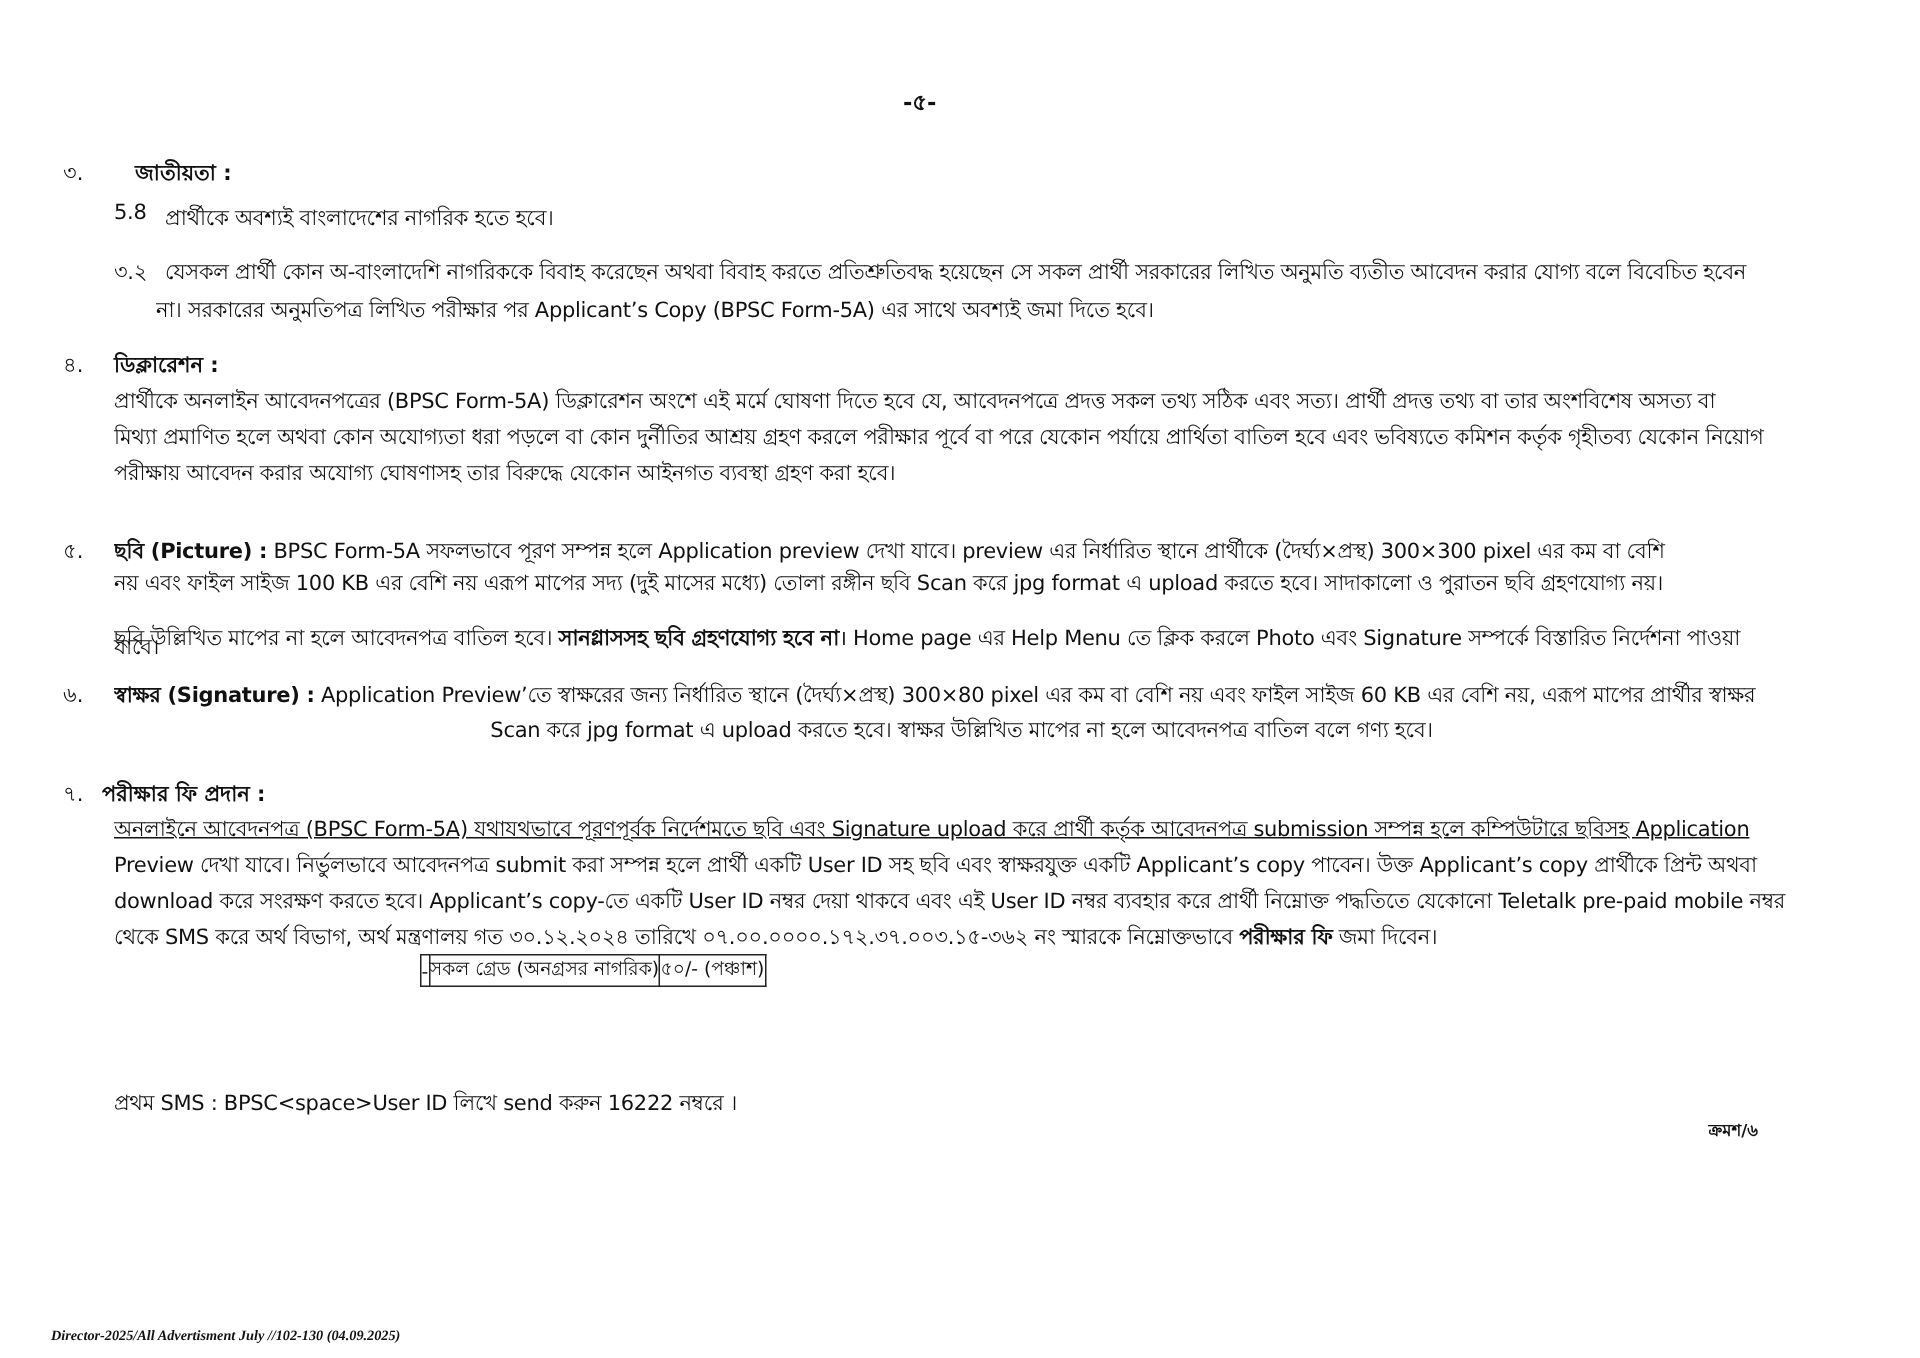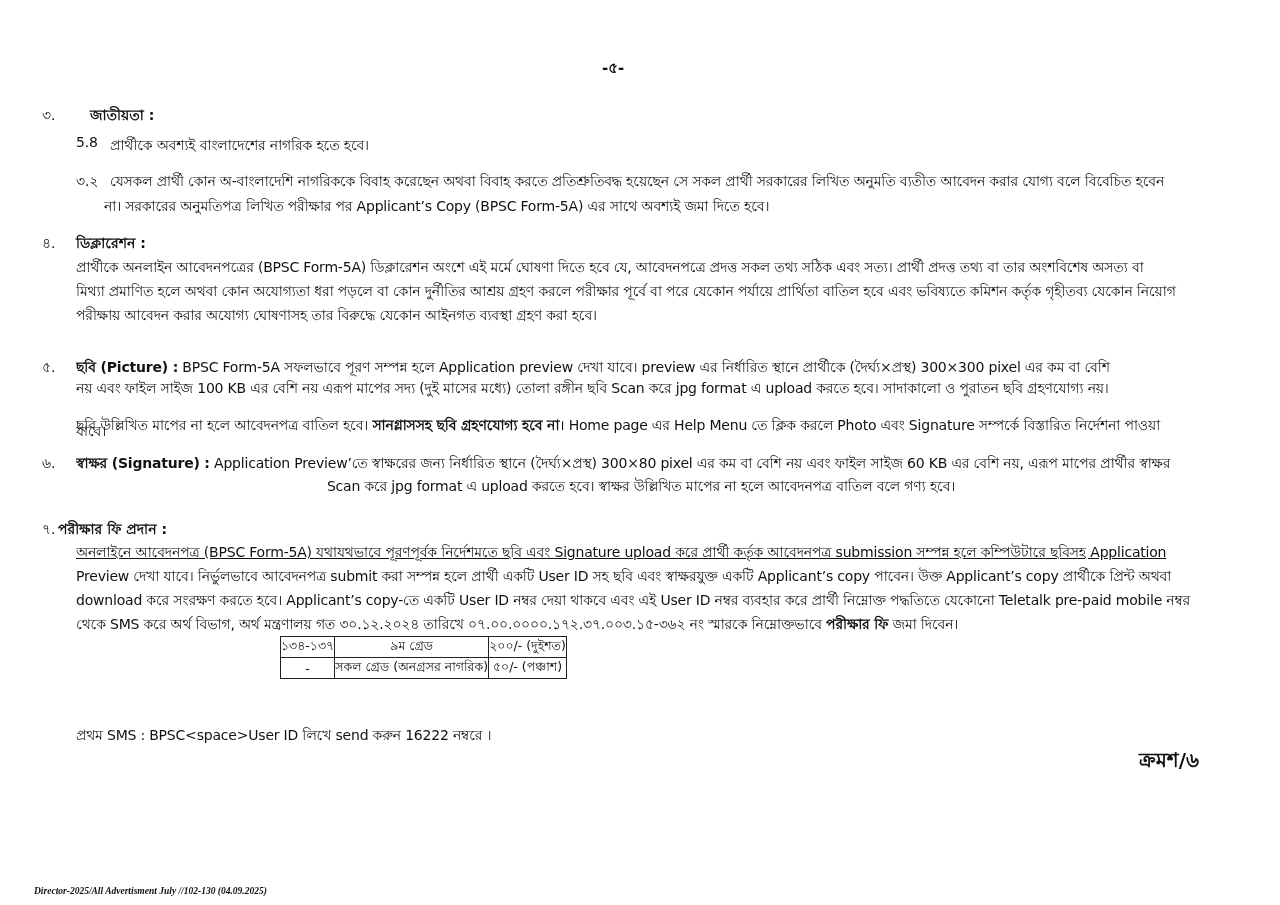--- a/index.html
+++ b/index.html
@@ -6,21 +6,21 @@
   body { width: 1280px; height: 905px; position: relative; overflow: hidden; color: #111; font-family: "DejaVu Serif", serif; }
   .abs { position: absolute; white-space: nowrap; }
   .page-num { left: 602px; top: 56px; font-size: 15px; font-weight: bold; font-family: "DejaVu Sans", sans-serif; }
   .num { font-size: 14px; font-family: "DejaVu Sans", sans-serif; }
   .head { font-size: 14px; font-weight: bold; font-family: "DejaVu Sans", sans-serif; }
   .line { font-size: 14px; font-family: "DejaVu Sans", sans-serif; letter-spacing: -0.2px; }
   .b { font-weight: bold; margin-top: 36px; }
   table.fee { position: absolute; left: 280px; top: 636px; border-collapse: collapse; font-family: "DejaVu Sans", sans-serif; font-size: 12.5px; }
   table.fee td { border: 1px solid #222; text-align: center; height: 20px; padding: 0; }
   .footer-ref { left: 34px; top: 886px; font-size: 9.5px; font-weight: bold; font-style: italic; font-family: "Liberation Serif", serif; }
-  .continued { left: 1139px; top: 745px; font-size: 20px; font-weight: bold; font-family: "DejaVu Sans", sans-serif; }
+  .continued { left: 1139px; top: 745px; font-size: 11px; font-weight: bold; font-family: "DejaVu Sans", sans-serif; }
 </style>
 </head>
 <body>
 
 <div class="abs page-num">-৫-</div>
 
 <div class="abs num" style="left:42px; top:104px;">৩.</div>
 <div class="abs head" style="left:90px; top:104px;">জাতীয়তা :</div>
 <div class="abs line" style="left:76px; top:134px;">5.8</div>
 <div class="abs line" style="left:110px; top:134px;">প্রার্থীকে অবশ্যই বাংলাদেশের নাগরিক হতে হবে।</div>
@@ -46,35 +46,30 @@
 <div class="abs line" style="left:76px; top:420px;">যাবে।</div>
 
 <div class="abs num" style="left:42px; top:452px;">৬.</div>
 <div class="abs line" style="left:76px; top:452px; width:1130px; overflow:hidden;">
   <span class="b">স্বাক্ষর (Signature) :</span>
   <span>Application Preview’তে স্বাক্ষরের জন্য নির্ধারিত স্থানে (দৈর্ঘ্য×প্রস্থ) 300×80 pixel এর কম বা বেশি নয় এবং ফাইল সাইজ 60 KB এর বেশি নয়, এরূপ মাপের প্রার্থীর স্বাক্ষর</span>
 </div>
 <div class="abs line" style="left:76px; top:475px; width:1130px; overflow:hidden;text-align:center;">Scan করে jpg format এ upload  করতে হবে। স্বাক্ষর উল্লিখিত মাপের না হলে আবেদনপত্র বাতিল বলে গণ্য হবে।</div>
 
 <div class="abs num" style="left:42px; top:518px;">৭.</div>
-<div class="abs head" style="left:58px; top:518px;">পরীক্ষার ফি প্রদান :</div>
+<div class="abs head" style="left:68px; top:518px;">পরীক্ষার ফি প্রদান :</div>
 <div class="abs line" style="left:76px; top:541px; width:1130px; overflow:hidden;text-decoration:underline;">অনলাইনে আবেদনপত্র (BPSC Form-5A) যথাযথভাবে পূরণপূর্বক নির্দেশমতে ছবি এবং Signature upload করে প্রার্থী কর্তৃক আবেদনপত্র submission সম্পন্ন হলে কম্পিউটারে ছবিসহ Application</div>
 <div class="abs line" style="left:76px; top:565px; width:1130px; overflow:hidden;">Preview দেখা যাবে। নির্ভুলভাবে আবেদনপত্র submit করা সম্পন্ন হলে প্রার্থী একটি User ID সহ ছবি এবং স্বাক্ষরযুক্ত একটি Applicant’s copy পাবেন। উক্ত Applicant’s copy প্রার্থীকে প্রিন্ট অথবা</div>
 <div class="abs line" style="left:76px; top:589px; width:1130px; overflow:hidden;">download করে সংরক্ষণ করতে হবে। Applicant’s copy-তে একটি User ID নম্বর দেয়া থাকবে এবং এই User ID নম্বর ব্যবহার করে প্রার্থী নিম্নোক্ত পদ্ধতিতে যেকোনো Teletalk pre-paid mobile নম্বর</div>
 <div class="abs line" style="left:76px; top:613px; width:1130px; overflow:hidden;">
   <span>থেকে SMS করে অর্থ বিভাগ, অর্থ মন্ত্রণালয় গত ৩০.১২.২০২৪ তারিখে ০৭.০০.০০০০.১৭২.৩৭.০০৩.১৫-৩৬২ নং স্মারকে নিম্নোক্তভাবে </span><span class="b">পরীক্ষার ফি</span><span> জমা দিবেন।</span>
 </div>
 
 <table class="fee">
   <tbody>
-  <tr>
-    <td>১৩৪-১৩৭</td>
-    <td>৯ম গ্রেড</td>
-    <td>২০০/- (দুইশত)</td>
-  </tr>
   <tr>
     <td>-</td>
     <td>সকল গ্রেড (অনগ্রসর  নাগরিক)</td>
     <td>৫০/- (পঞ্চাশ)</td>
   </tr>
 </tbody>
   </table>
 
 <div class="abs line" style="left:76px; top:724px;">প্রথম SMS : BPSC&lt;space&gt;User ID লিখে send করুন 16222 নম্বরে ।</div>
 

